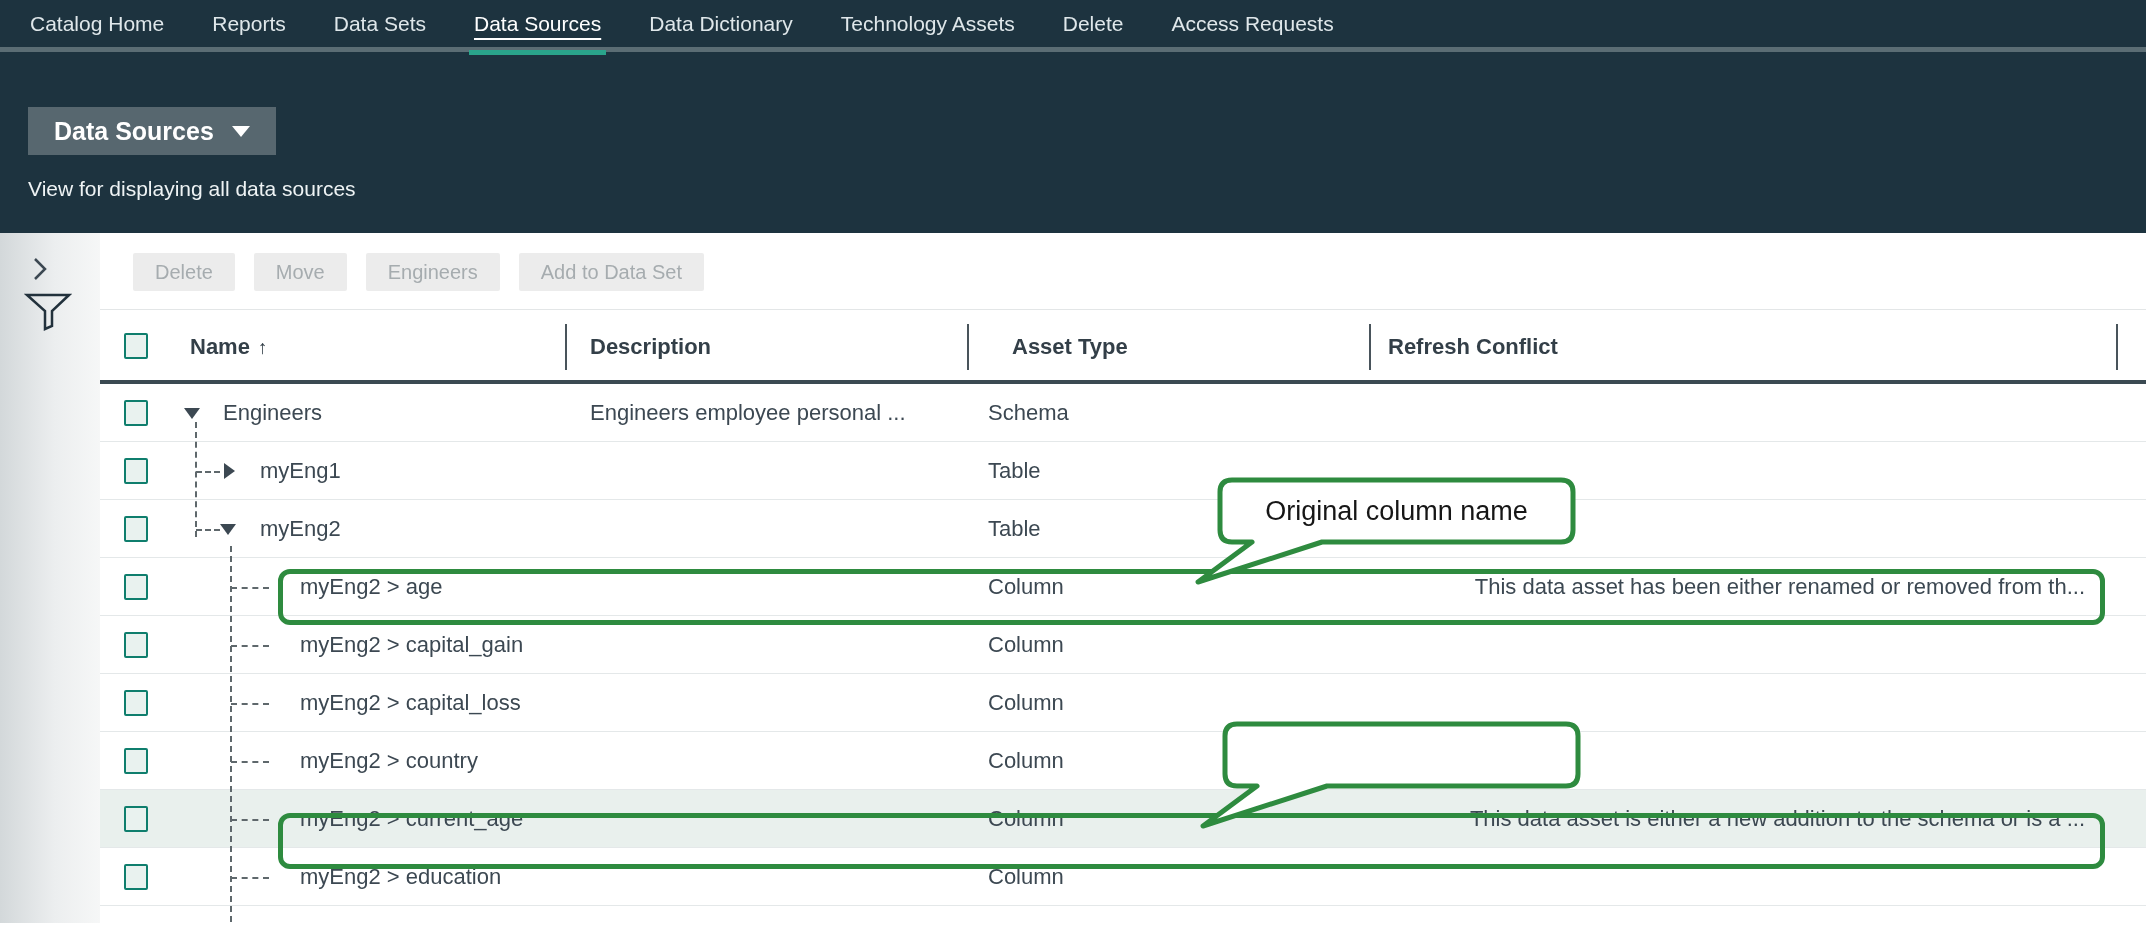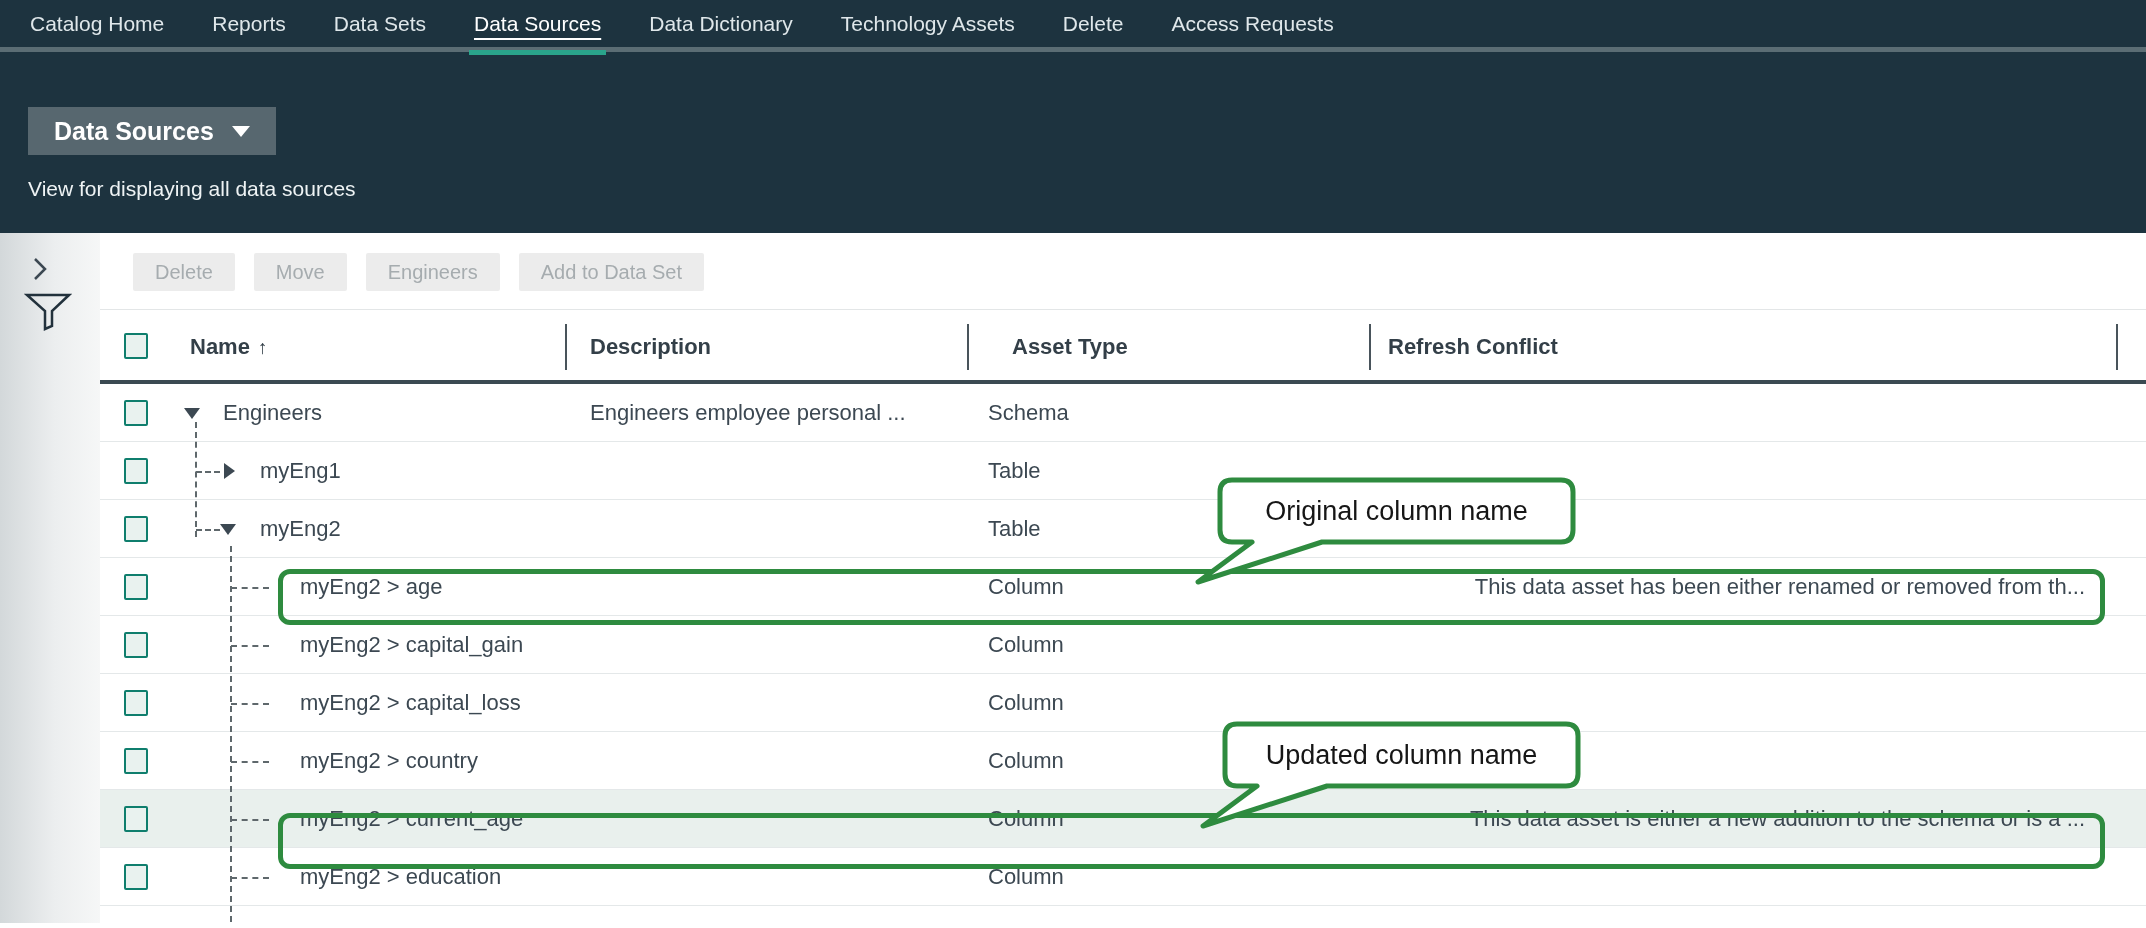--- a/index.html
+++ b/index.html
@@ -225,18 +225,17 @@
         <svg width="395" height="112" viewBox="0 0 395 112">
           <path d="M 42 4 H 371 Q 383 4 383 16 V 54 Q 383 66 371 66 H 132 L 8 106 L 62 66 H 42 Q 30 66 30 54 V 16 Q 30 4 42 4 Z" fill="#ffffff" stroke="#2e8b3f" stroke-width="5" stroke-linejoin="round"></path>
         </svg>
         <span class="callout-text">Original column name</span>
       </div>
 
       <div class="callout callout2">
         <svg width="395" height="112" viewBox="0 0 395 112">
           <path d="M 42 4 H 371 Q 383 4 383 16 V 54 Q 383 66 371 66 H 132 L 8 106 L 62 66 H 42 Q 30 66 30 54 V 16 Q 30 4 42 4 Z" fill="#ffffff" stroke="#2e8b3f" stroke-width="5" stroke-linejoin="round"></path>
         </svg>
-        <span class="callout-text">Updated column name</span>
       </div>
 
     </div>
   </div>
 </div>
 
 </body></html>

